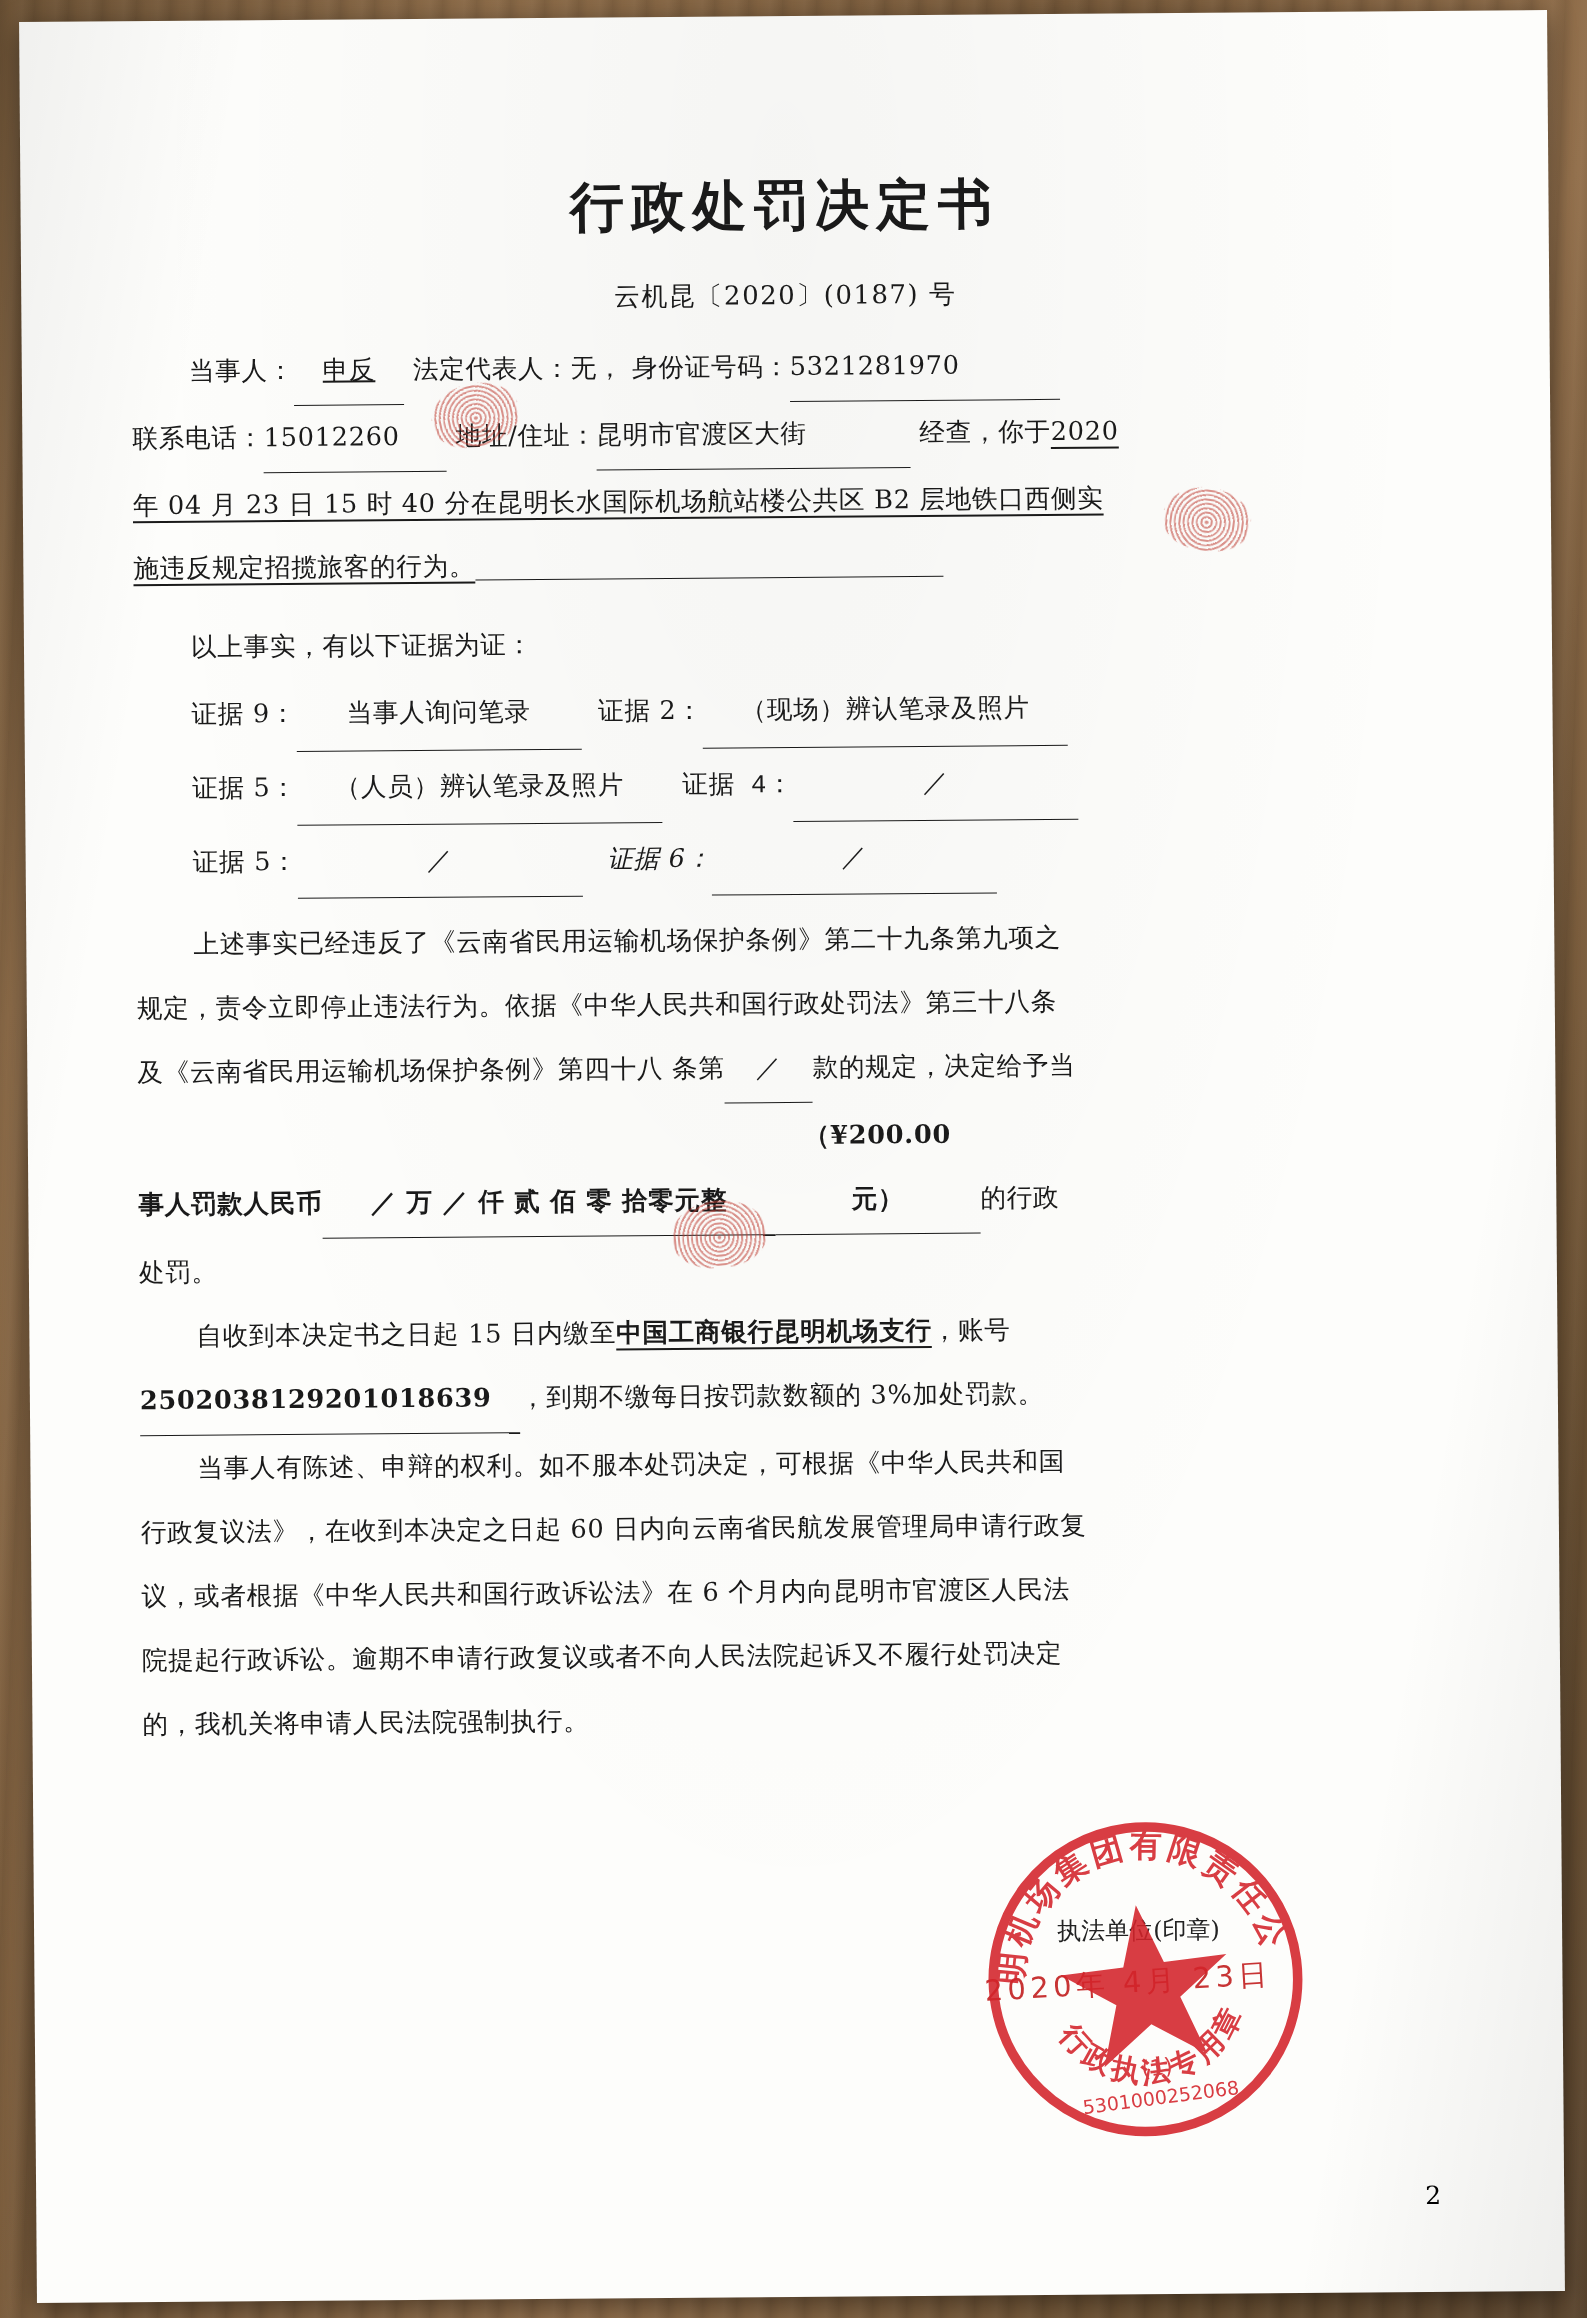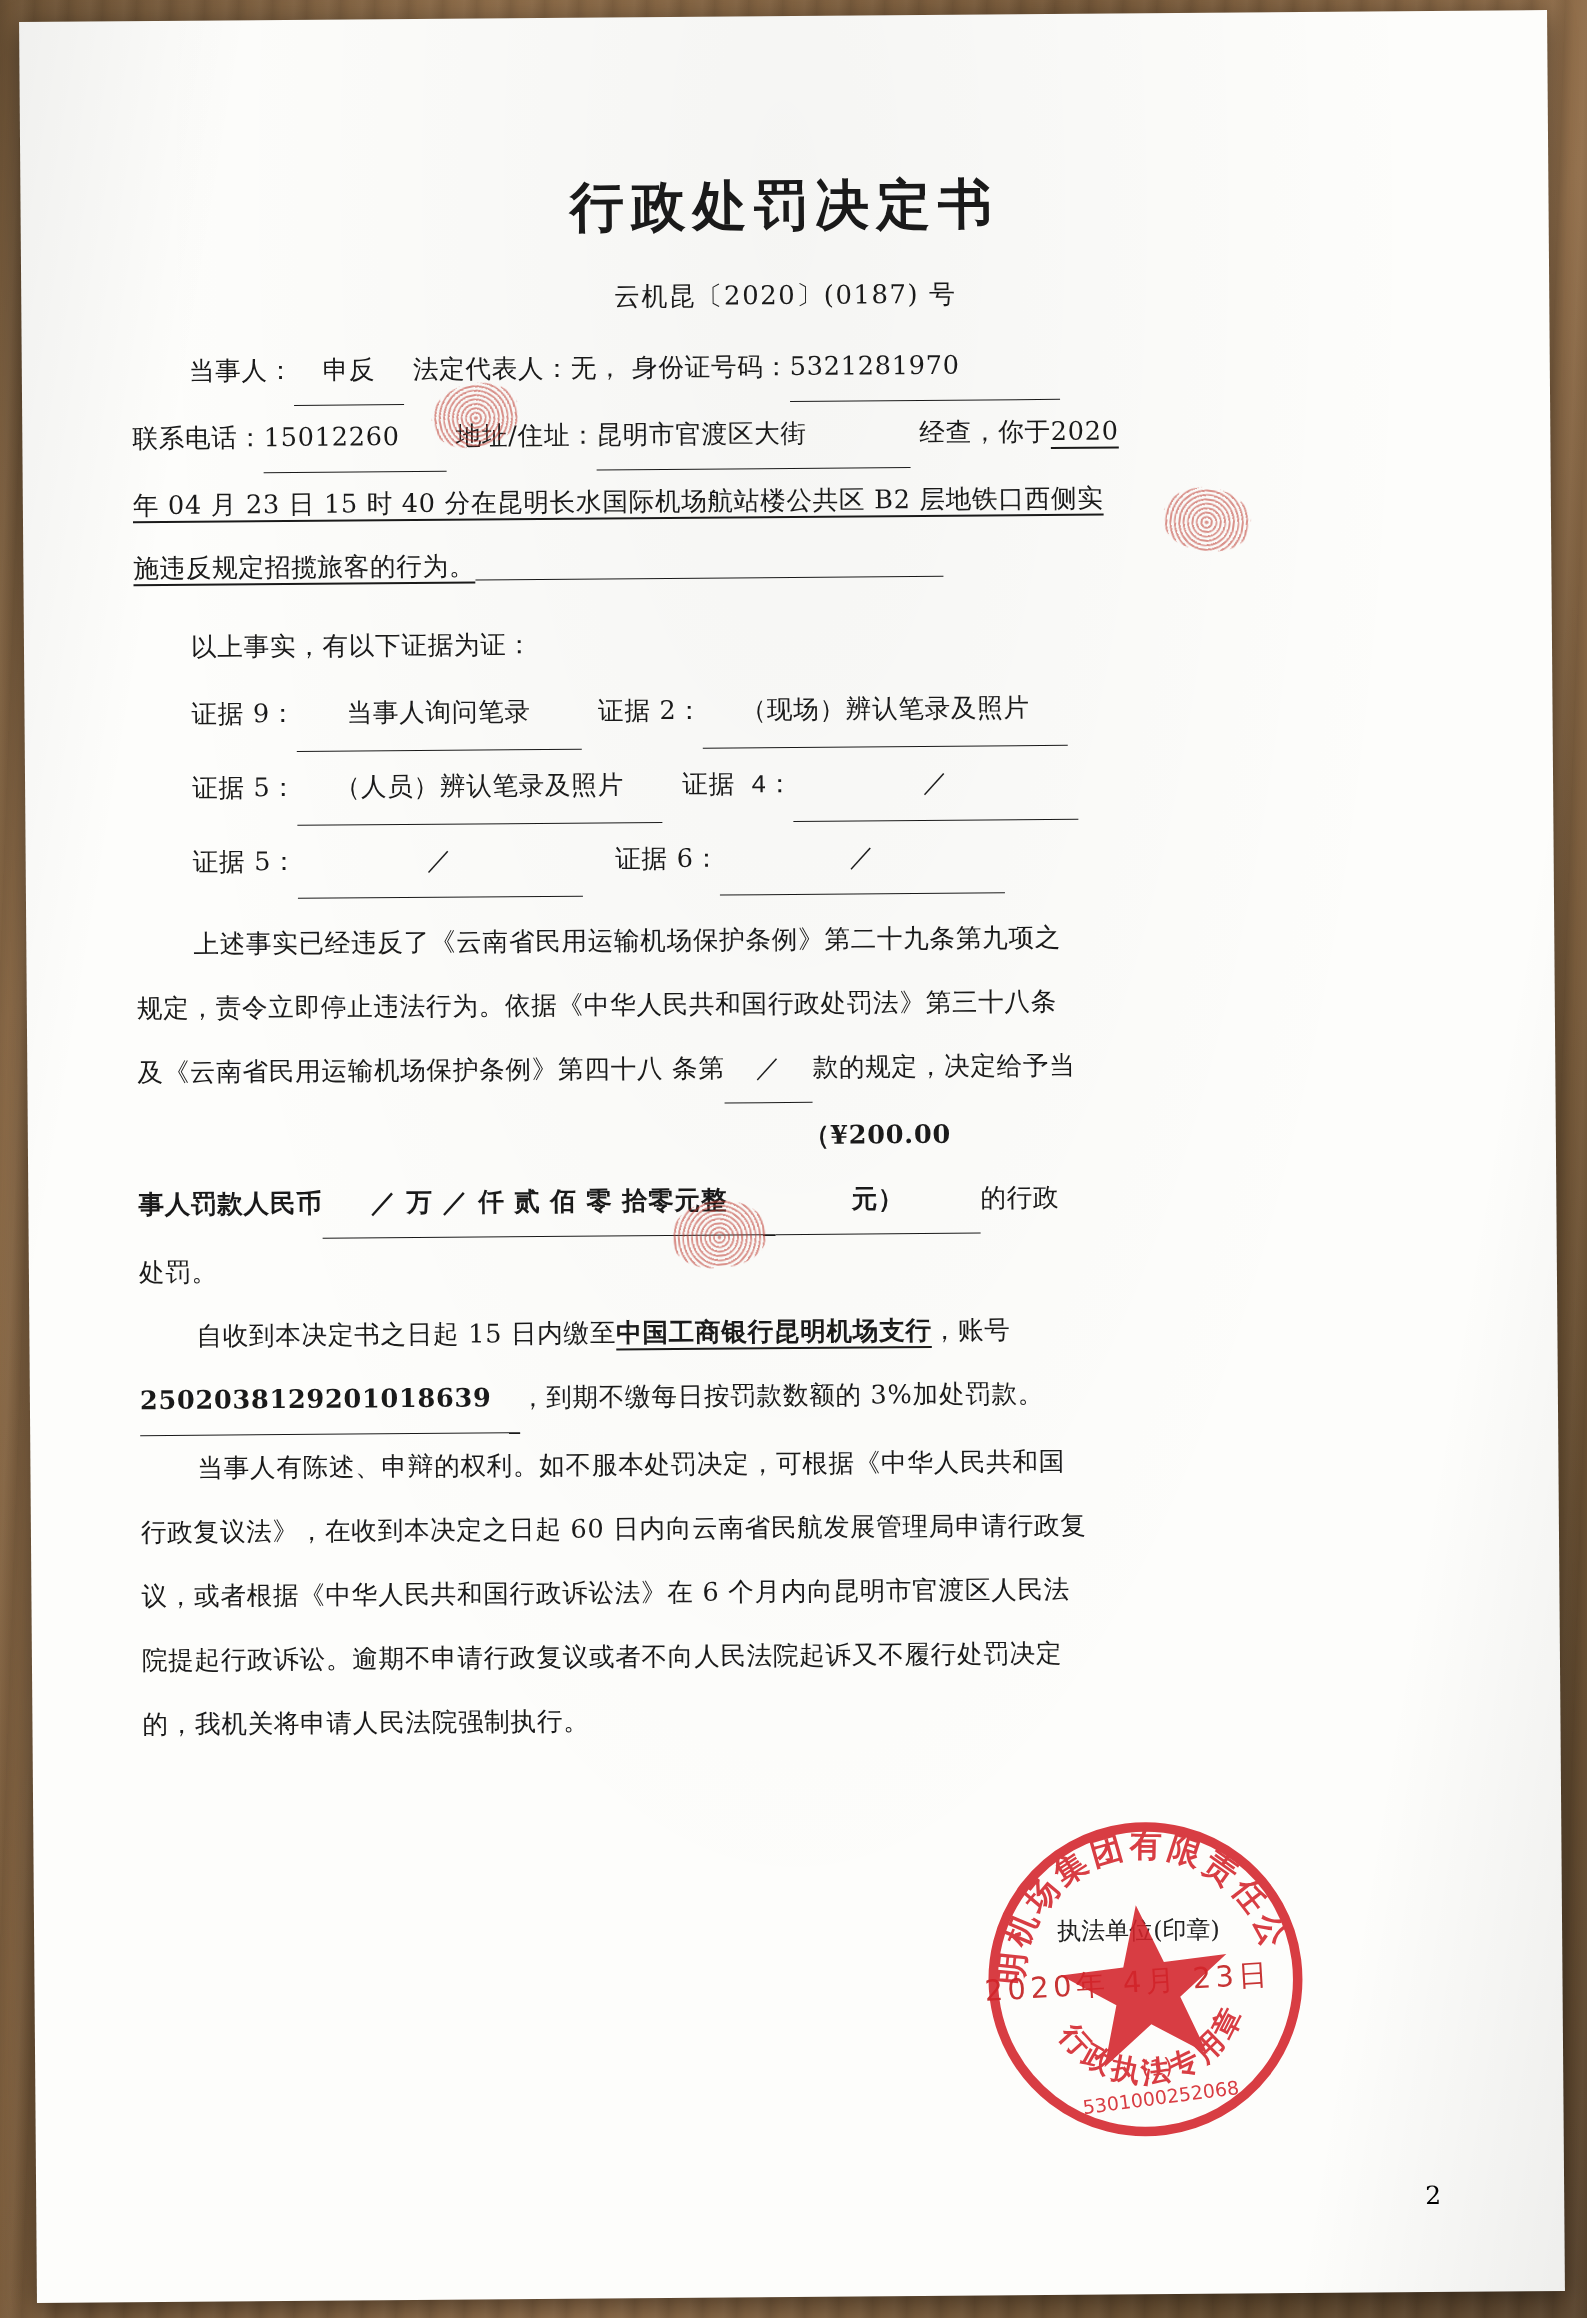--- a/index.html
+++ b/index.html
@@ -131,21 +131,21 @@
 <div id="desk"></div>
 
 <div id="paper">
   <div id="content">
 
     <div class="doc-title">行政处罚决定书</div>
 
     <div class="doc-number">云机昆〔2020〕(0187) 号</div>
 
     <div class="body-line indent" style="margin-top:22px;">
-      <span>当事人：</span><span class="fill" style="width:110px;">申反</span>
+      <span>当事人：</span><span class="fill" style="width:110px;text-decoration:underline;">申反</span>
       <span>法定代表人：</span><span>无，</span>
       <span>身份证号码：</span><span class="fill" style="width:270px;text-align:left;">5321281970</span>
     </div>
 
     <div class="body-line">
       <span>联系电话：</span><span class="fill" style="width:183px;text-align:left;">15012260</span>
       <span>地址/住址：</span><span class="fill" style="width:314px;text-align:left;">昆明市官渡区大街</span>
       <span>经查，你于</span><span class="u">2020</span>
     </div>
 
@@ -159,21 +159,21 @@
     <div class="evid-row">
       <span>证据 9：</span><span class="fill" style="width:285px;">当事人询问笔录</span>
       <span style="margin-left:8px;">证据 2：</span><span class="fill" style="width:365px;">（现场）辨认笔录及照片</span>
     </div>
     <div class="evid-row">
       <span>证据 5：</span><span class="fill" style="width:365px;">（人员）辨认笔录及照片</span>
       <span style="margin-left:11.7px;font-family:Liberation Mono, monospace;">证据 4：</span><span class="fill" style="width:285px;">／</span>
     </div>
     <div class="evid-row">
       <span>证据 5：</span><span class="fill" style="width:285px;">／</span>
-      <span style="margin-left:24px;">证据 6：</span><span class="fill" style="width:285px;">／</span>
+      <span style="margin-left:16px;font-style:italic;">证据 6：</span><span class="fill" style="width:285px;">／</span>
     </div>
 
     <div class="para" style="margin-top:11.7px;">
       <p class="first">上述事实已经违反了《云南省民用运输机场保护条例》第二十九条第九项之</p>
       <p>规定，责令立即停止违法行为。依据《中华人民共和国行政处罚法》第三十八条</p>
       <p>
         <span>及《云南省民用运输机场保护条例》第四十八</span>
         <span>条第</span><span class="fill" style="width:88px;">／</span><span>款的规定，决定给予当</span>
       </p>
       <p>

